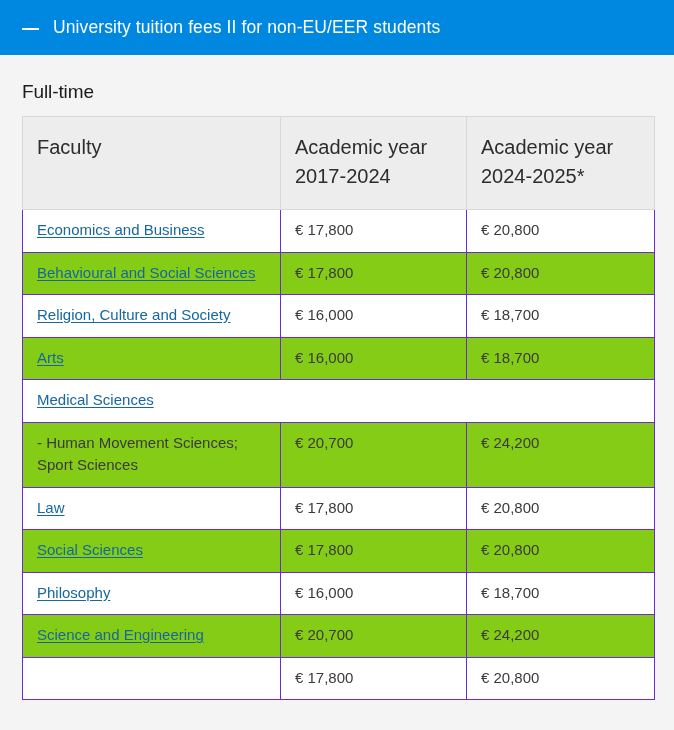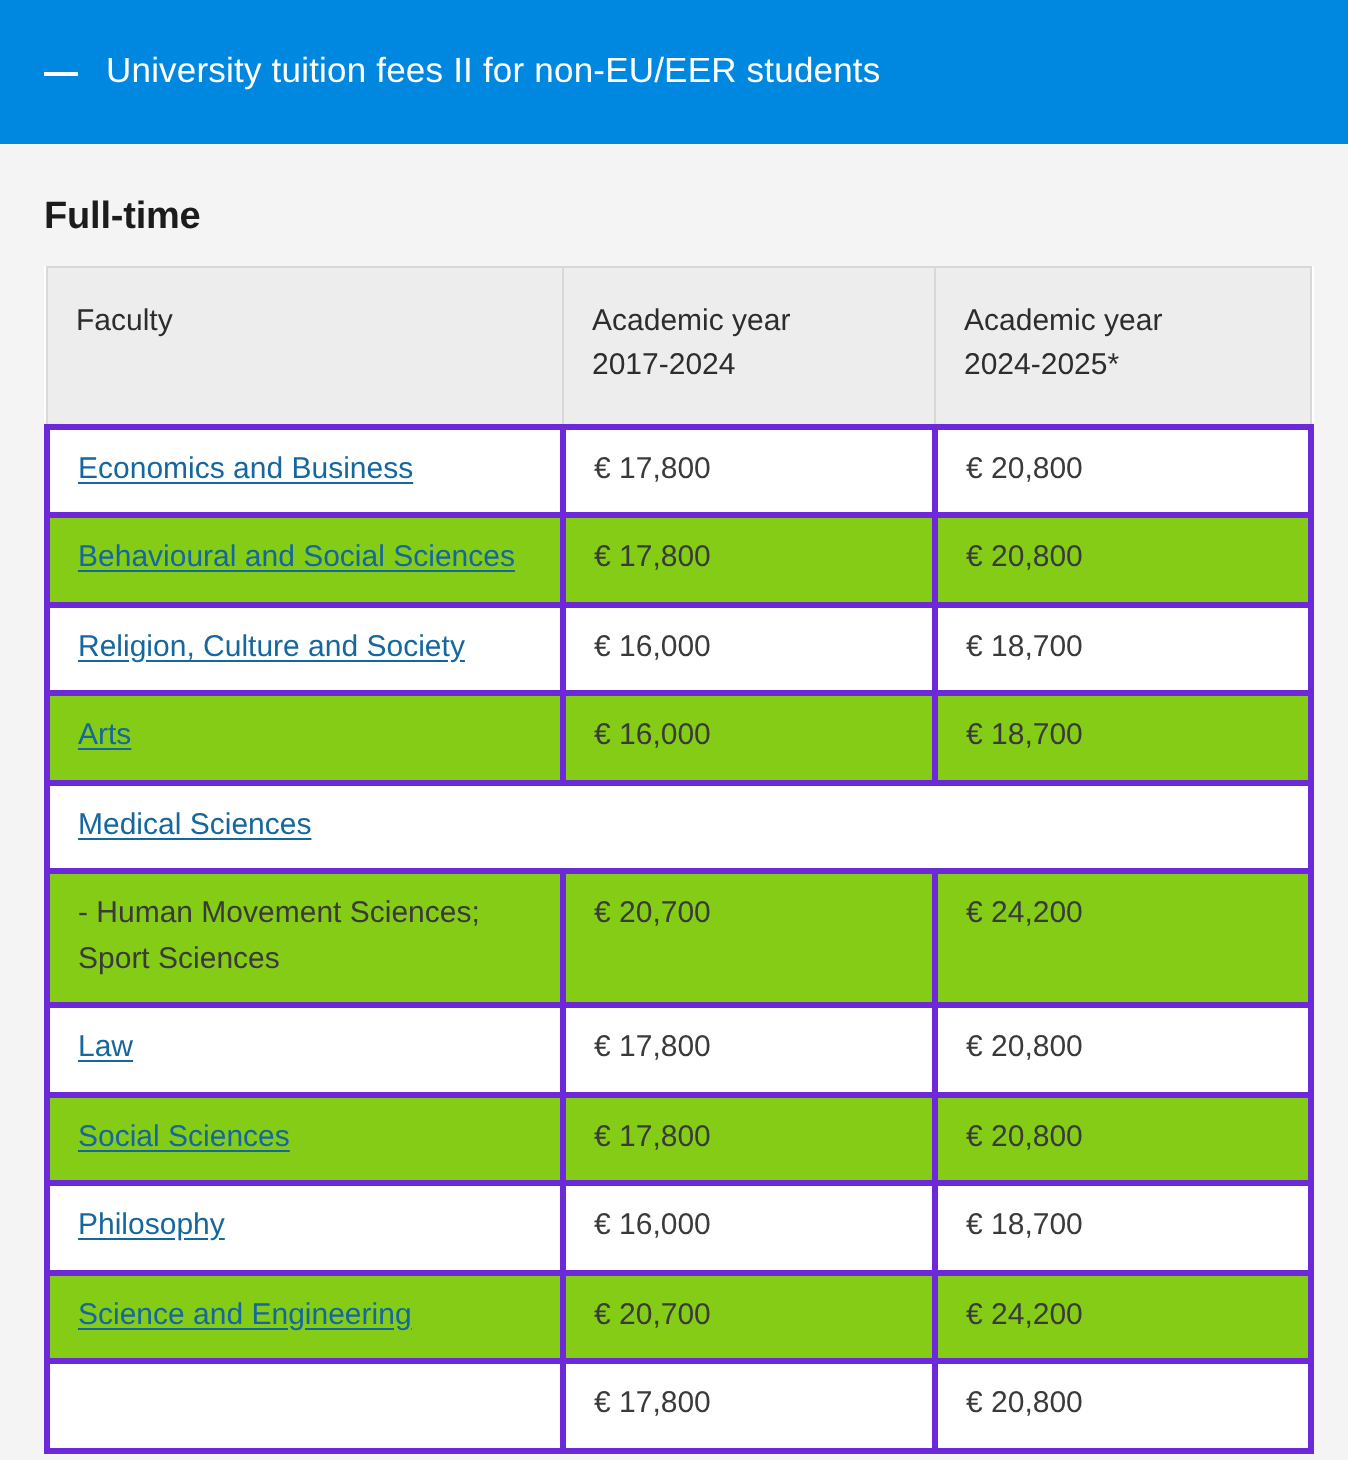--- a/index.html
+++ b/index.html
@@ -10,21 +10,21 @@
     width: 674px;
     height: 730px;
     background: #f4f4f4;
     font-family: "Liberation Sans", sans-serif;
     -webkit-font-smoothing: antialiased;
     overflow: hidden;
   }
 
   
   .topbar {
-    height: 72px;
+    height: 55px;
     background: #0087e0;
     display: flex;
     align-items: center;
     padding: 0 0 0 22px;
     box-sizing: border-box;
   }
   .topbar .dash-icon {
     display: inline-block;
     width: 17px;
     height: 2px;
@@ -43,21 +43,21 @@
     white-space: nowrap;
   }
 
   
   .content {
     padding: 0 20px 0 22px;
     box-sizing: border-box;
   }
   .section-heading {
     font-size: 19px;
-    font-weight: bold;
+    font-weight: normal;
     color: #1c1c1c;
     margin: 26px 0 13px 0;
     letter-spacing: -0.1px;
   }
 
   
   table.fees {
     width: 632px;
     border-collapse: collapse;
     border: 1px solid #d8d8d8;
@@ -66,28 +66,28 @@
   }
   table.fees col.c1 { width: 258px; }
   table.fees col.c2 { width: 186px; }
   table.fees col.c3 { width: 188px; }
 
   table.fees th {
     background: #ededed;
     border: 1px solid #d8d8d8;
     text-align: left;
     vertical-align: top;
-    font-size: 15px;
+    font-size: 20px;
     font-weight: 400;
     color: #2d2d2d;
     padding: 16px 14px 18px 14px;
     line-height: 1.45;
   }
   table.fees td {
-    border: 3px solid #6d28d9;
+    border: 1px solid #6d28d9;
     vertical-align: top;
     font-size: 15px;
     color: #3a3a3a;
     padding: 9px 14px 10px 14px;
     line-height: 1.5;
   }
   table.fees tr.striped td {
     background: #84cc16;
   }
   table.fees tr.plain td {

